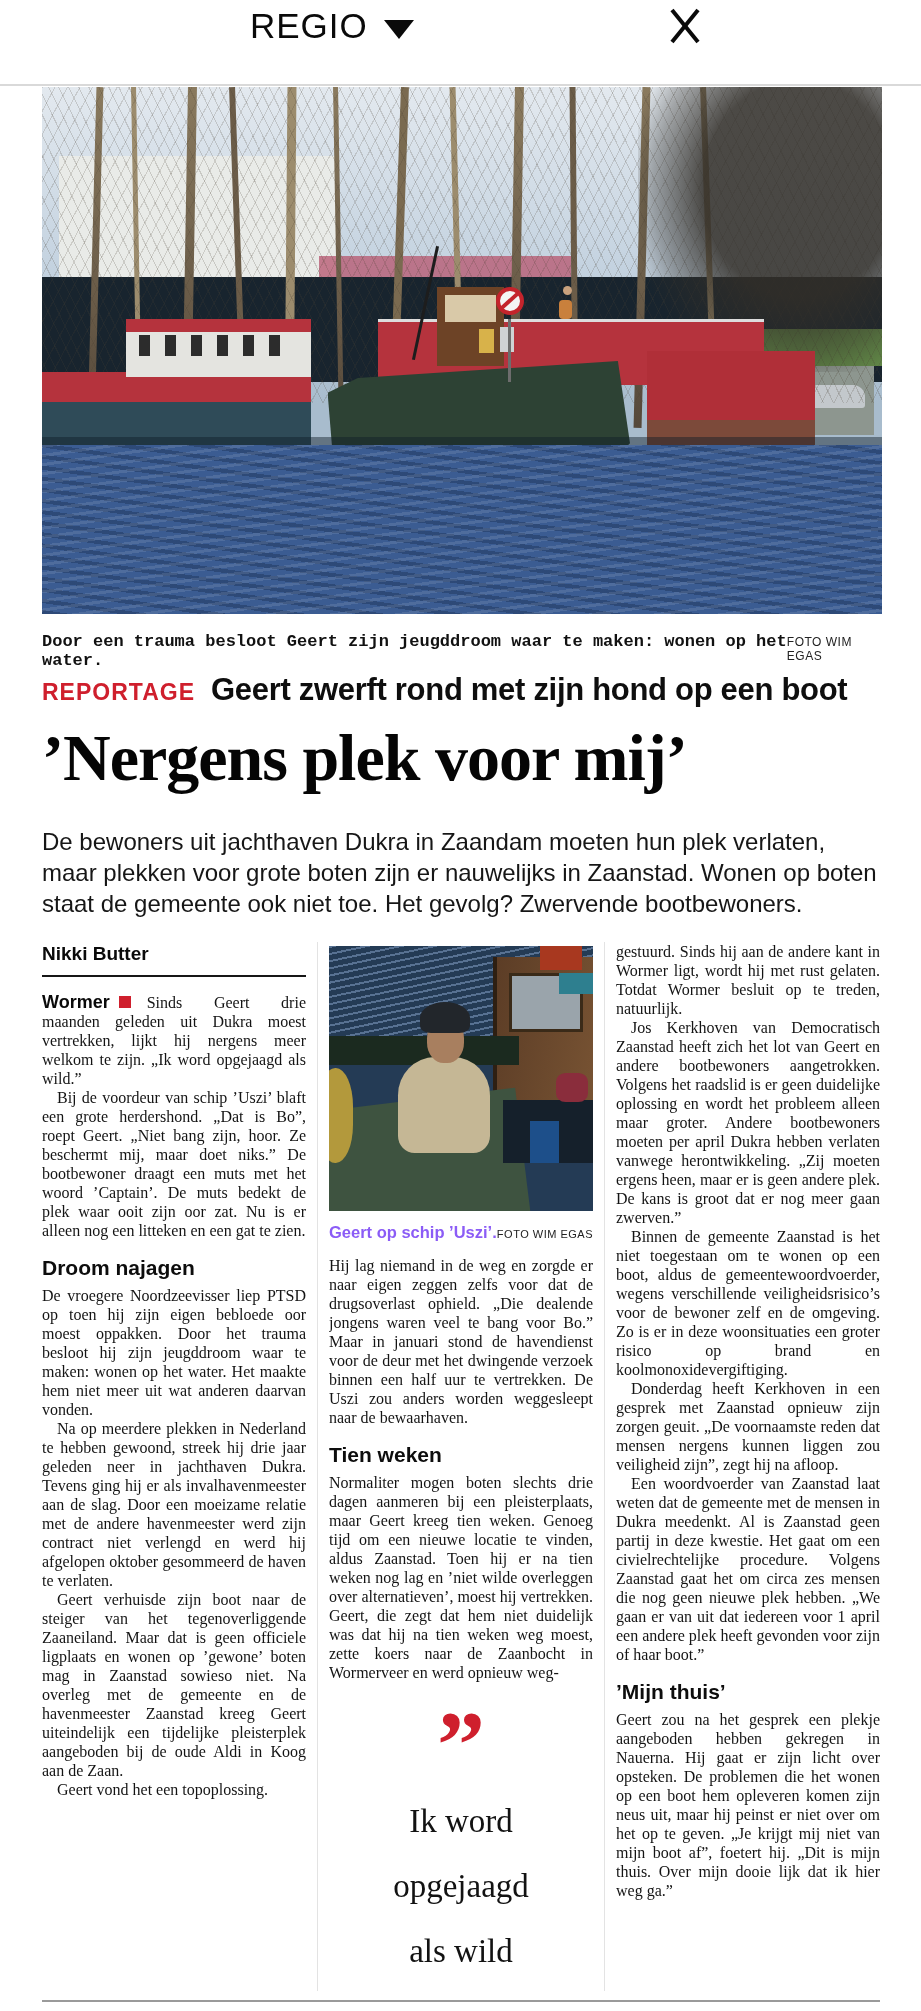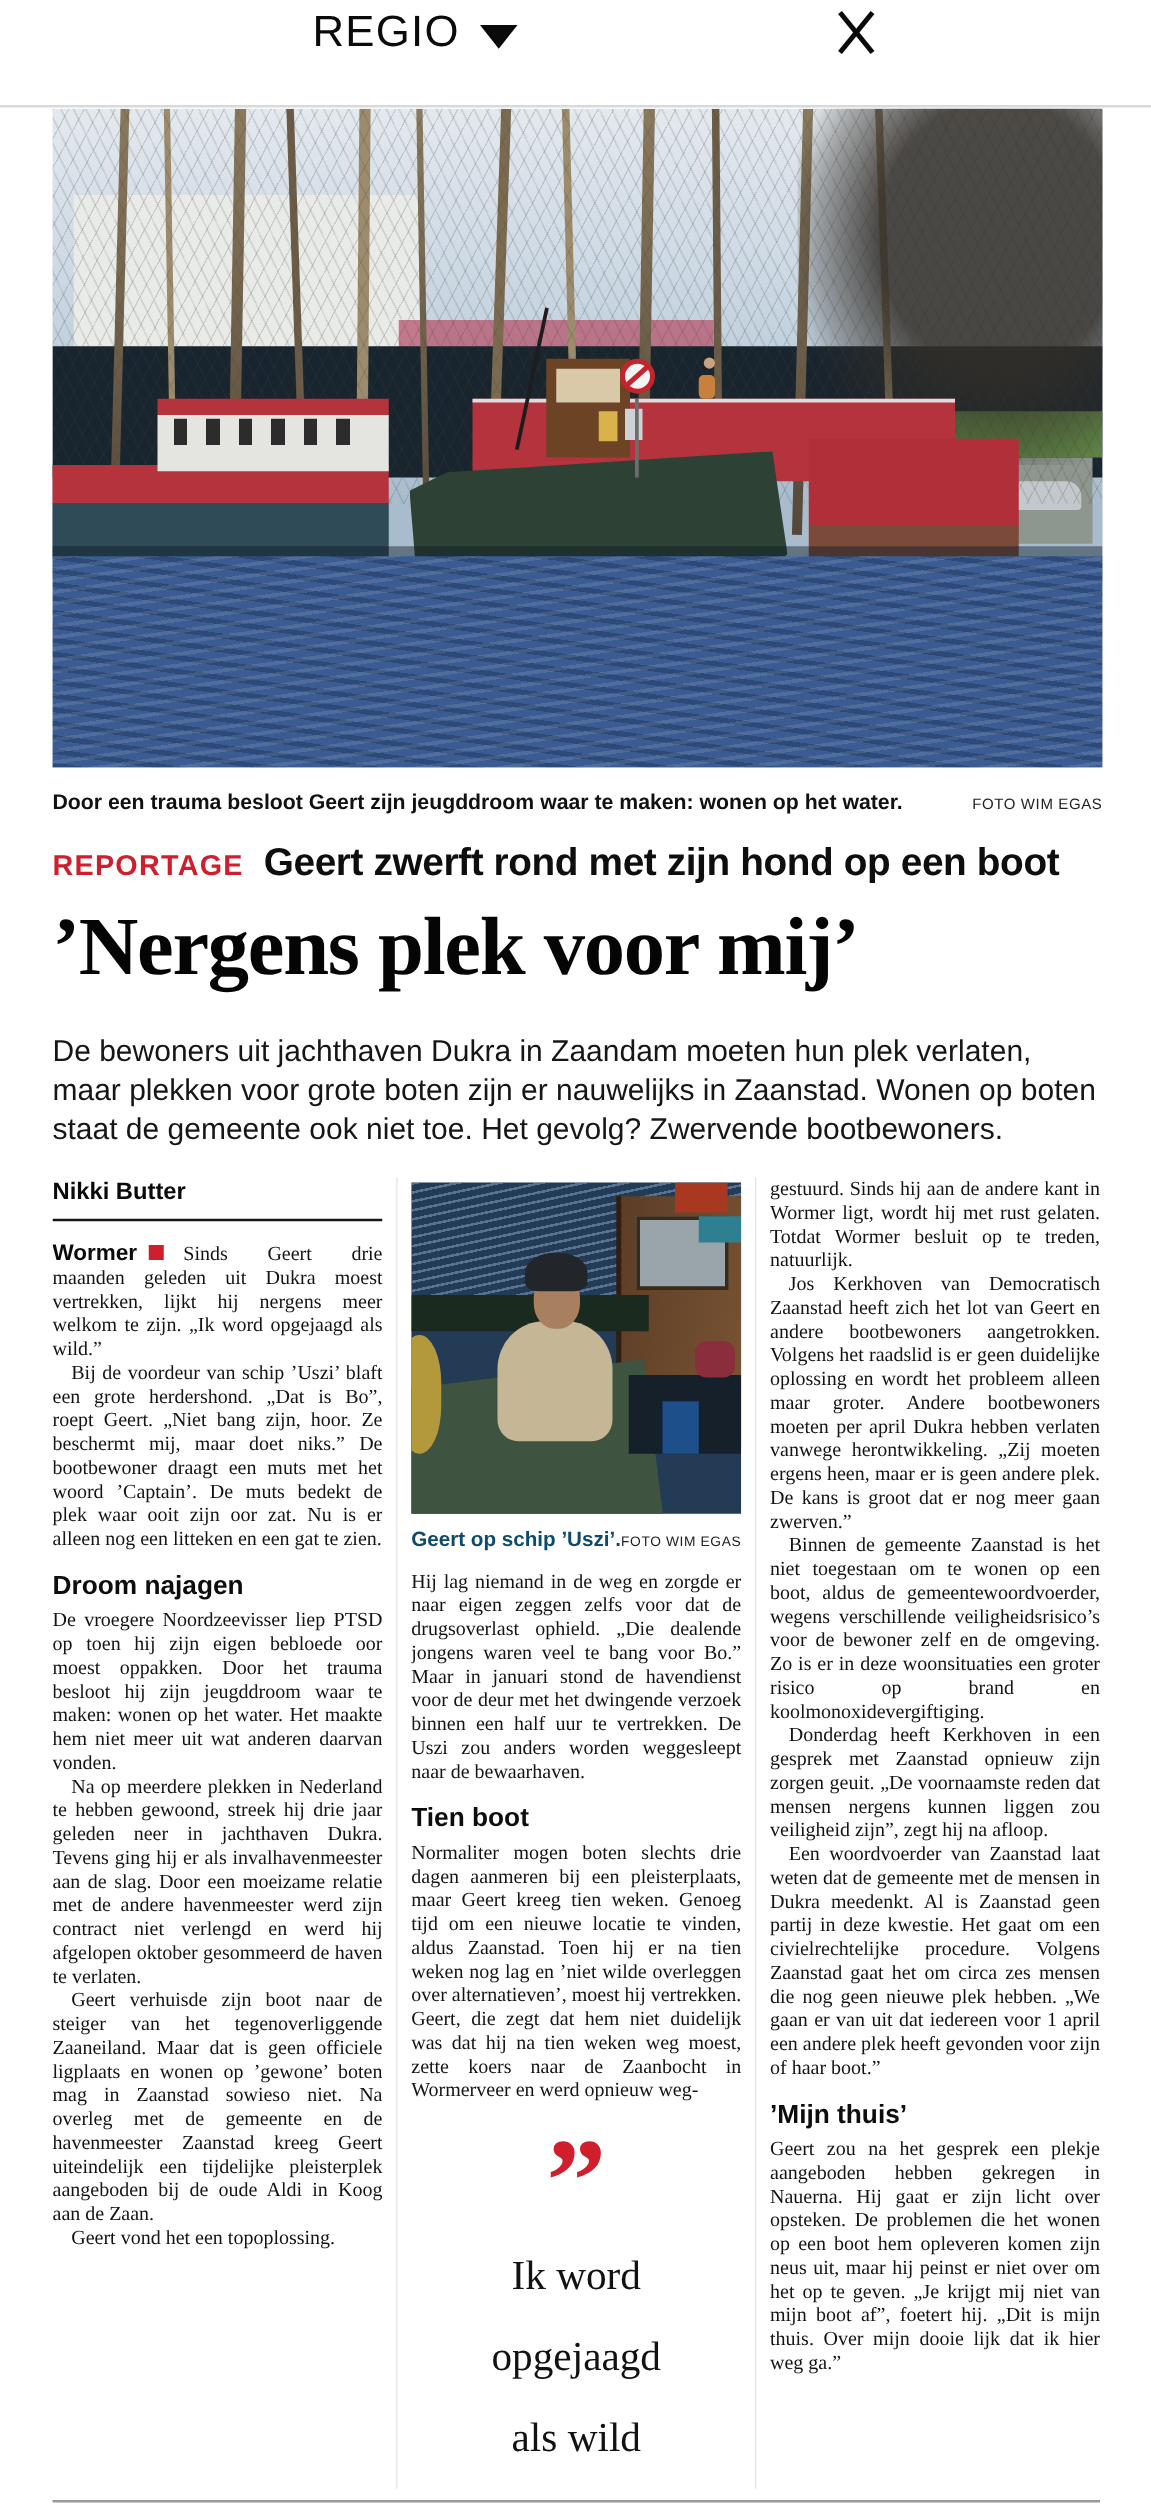--- a/index.html
+++ b/index.html
@@ -70,21 +70,21 @@
   .water{left:0;top:68%;width:100%;height:32%;
     background:
      repeating-linear-gradient(172deg,rgba(255,255,255,.10) 0 3px,transparent 3px 9px),
      repeating-linear-gradient(8deg,rgba(10,25,50,.28) 0 4px,transparent 4px 11px),
      #3b5c92;}
   .water-shadow{left:0;top:66.5%;width:100%;height:5%;background:rgba(16,28,40,.45);}
 
   
   .hero-caption{position:absolute;left:42px;top:632px;width:840px;display:flex;
     justify-content:space-between;align-items:baseline;}
-  .cap-main{font-size:17px;font-weight:700;color:#111;}
+  .cap-main{font-size:17px;font-weight:700;color:#111;font-family:Liberation Mono, monospace;}
   .cap-credit{font-size:12px;font-weight:400;color:#222;letter-spacing:.5px;}
   .kicker{position:absolute;left:42px;top:672px;width:840px;display:flex;align-items:baseline;}
   .kicker .tag{color:var(--accent);font-weight:700;font-size:23px;letter-spacing:1px;margin-right:16px;}
   .kicker .ktitle{font-weight:700;font-size:31px;color:#0e0e0e;letter-spacing:-.3px;}
   .headline{position:absolute;left:42px;top:710px;width:840px;
     font-family:"Liberation Serif",serif;font-weight:700;font-size:66px;line-height:96px;
     color:#050505;letter-spacing:-1px;white-space:nowrap;}
   .intro{position:absolute;left:42px;top:826px;width:838px;
     font-size:24px;line-height:31px;color:#161616;font-weight:400;}
 
@@ -115,21 +115,21 @@
   .ip-red{left:80%;top:0;width:16%;height:9%;background:#a8381f;}
   .ip-teal{left:87%;top:10%;width:13%;height:8%;background:#2e7f8f;}
   .ip-fender{left:-4%;top:46%;width:13%;height:36%;background:#b3993c;border-radius:50%/40%;}
   .ip-torso{left:26%;top:42%;width:35%;height:36%;background:#c5b795;border-radius:40% 40% 18% 18%;}
   .ip-head{left:37%;top:27%;width:14%;height:17%;background:#a87f5f;border-radius:45%;}
   .ip-beanie{left:34.5%;top:21%;width:19%;height:12%;background:#22262b;border-radius:50% 50% 22% 22%;}
   .ip-dark{left:66%;top:58%;width:34%;height:24%;background:#15202b;}
   .ip-blue{left:76%;top:66%;width:11%;height:16%;background:#1d4f8a;}
   .ip-bag{left:86%;top:48%;width:12%;height:11%;background:#8a2d3c;border-radius:30%;}
   .in-caption{display:flex;justify-content:space-between;align-items:baseline;margin-top:12px;margin-bottom:14px;}
-  .in-cap-main{font-size:16.5px;font-weight:700;color:#0c4a6e;text-align:center;}
+  .in-cap-main{font-size:16.5px;font-weight:700;color:#8b5cf6;text-align:center;}
   .in-cap-credit{font-size:11px;color:#222;letter-spacing:.5px;}
 
   
   .pullquote{margin-top:26px;text-align:center;}
   .pq-glyph{font-family:"Liberation Serif",serif;font-weight:700;font-size:96px;line-height:74px;
     height:66px;color:var(--accent);overflow:hidden;}
   .pq-line{display:block;font-family:"Liberation Serif",serif;font-size:33px;line-height:36px;color:#121212;margin-top:29px;}
 
   .bottom-rule{position:absolute;left:42px;top:2000px;width:838px;height:2px;background:#9a9a9a;}
   :root{--accent:#cf1f2d;}
@@ -239,21 +239,21 @@
         <div class="ip-bag"></div>
         <div class="ip-torso"></div>
         <div class="ip-head"></div>
         <div class="ip-beanie"></div>
       </div>
       <div class="in-caption">
         <span class="in-cap-main">Geert op schip ’Uszi’.</span>
         <span class="in-cap-credit">FOTO WIM EGAS</span>
       </div>
       <p class="body-p">Hij lag niemand in de weg en zorgde er naar eigen zeggen zelfs voor dat de drugsoverlast ophield. „Die dealende jongens waren veel te bang voor Bo.” Maar in januari stond de havendienst voor de deur met het dwingende verzoek binnen een half uur te vertrekken. De Uszi zou anders worden weggesleept naar de bewaarhaven.</p>
-      <h4 class="subhead">Tien boot</h4>
+      <h4 class="subhead">Tien weken</h4>
       <p class="body-p">Normaliter mogen boten slechts drie dagen aanmeren bij een pleisterplaats, maar Geert kreeg tien weken. Genoeg tijd om een nieuwe locatie te vinden, aldus Zaanstad. Toen hij er na tien weken nog lag en ’niet wilde overleggen over alternatieven’, moest hij vertrekken. Geert, die zegt dat hem niet duidelijk was dat hij na tien weken weg moest, zette koers naar de Zaanbocht in Wormerveer en werd opnieuw weg-</p>
       <div class="pullquote">
         <div class="pq-glyph">”</div>
         <span class="pq-line">Ik word</span>
         <span class="pq-line">opgejaagd</span>
         <span class="pq-line">als wild</span>
       </div>
     </div>
 
     <div class="col">

